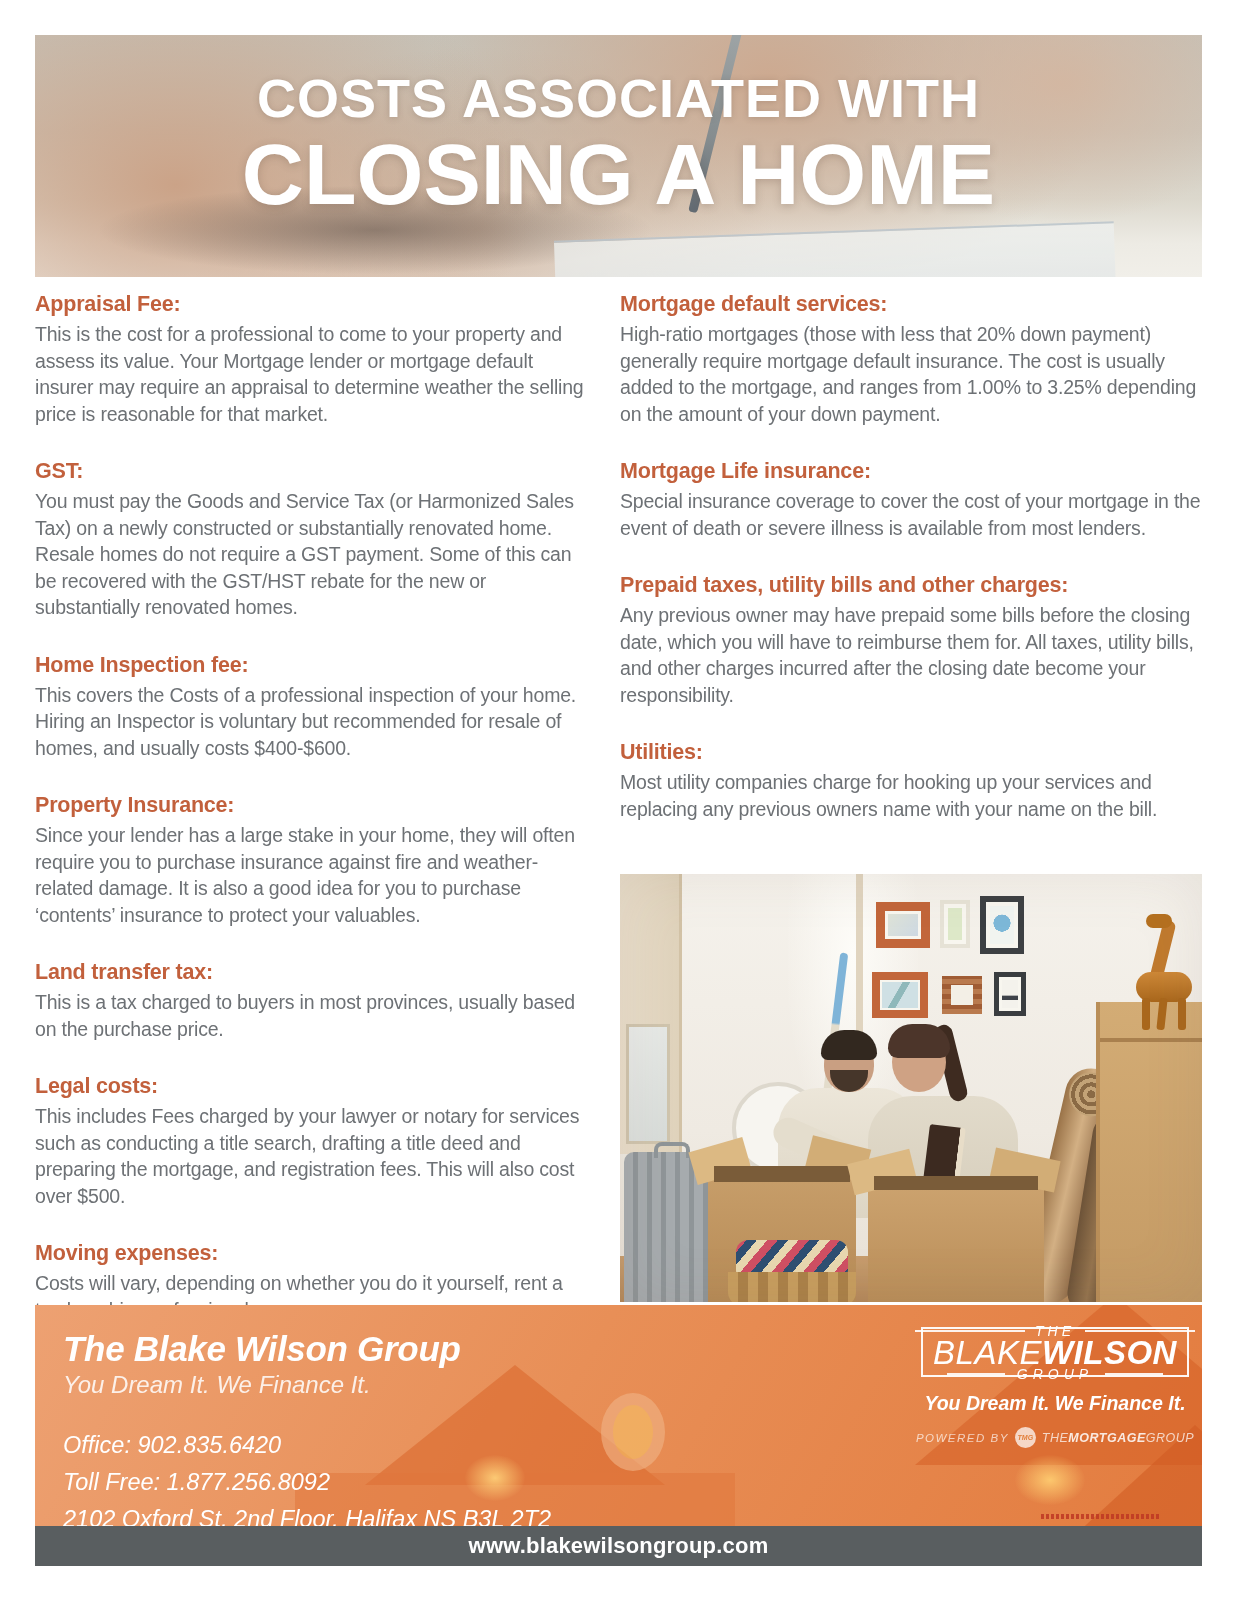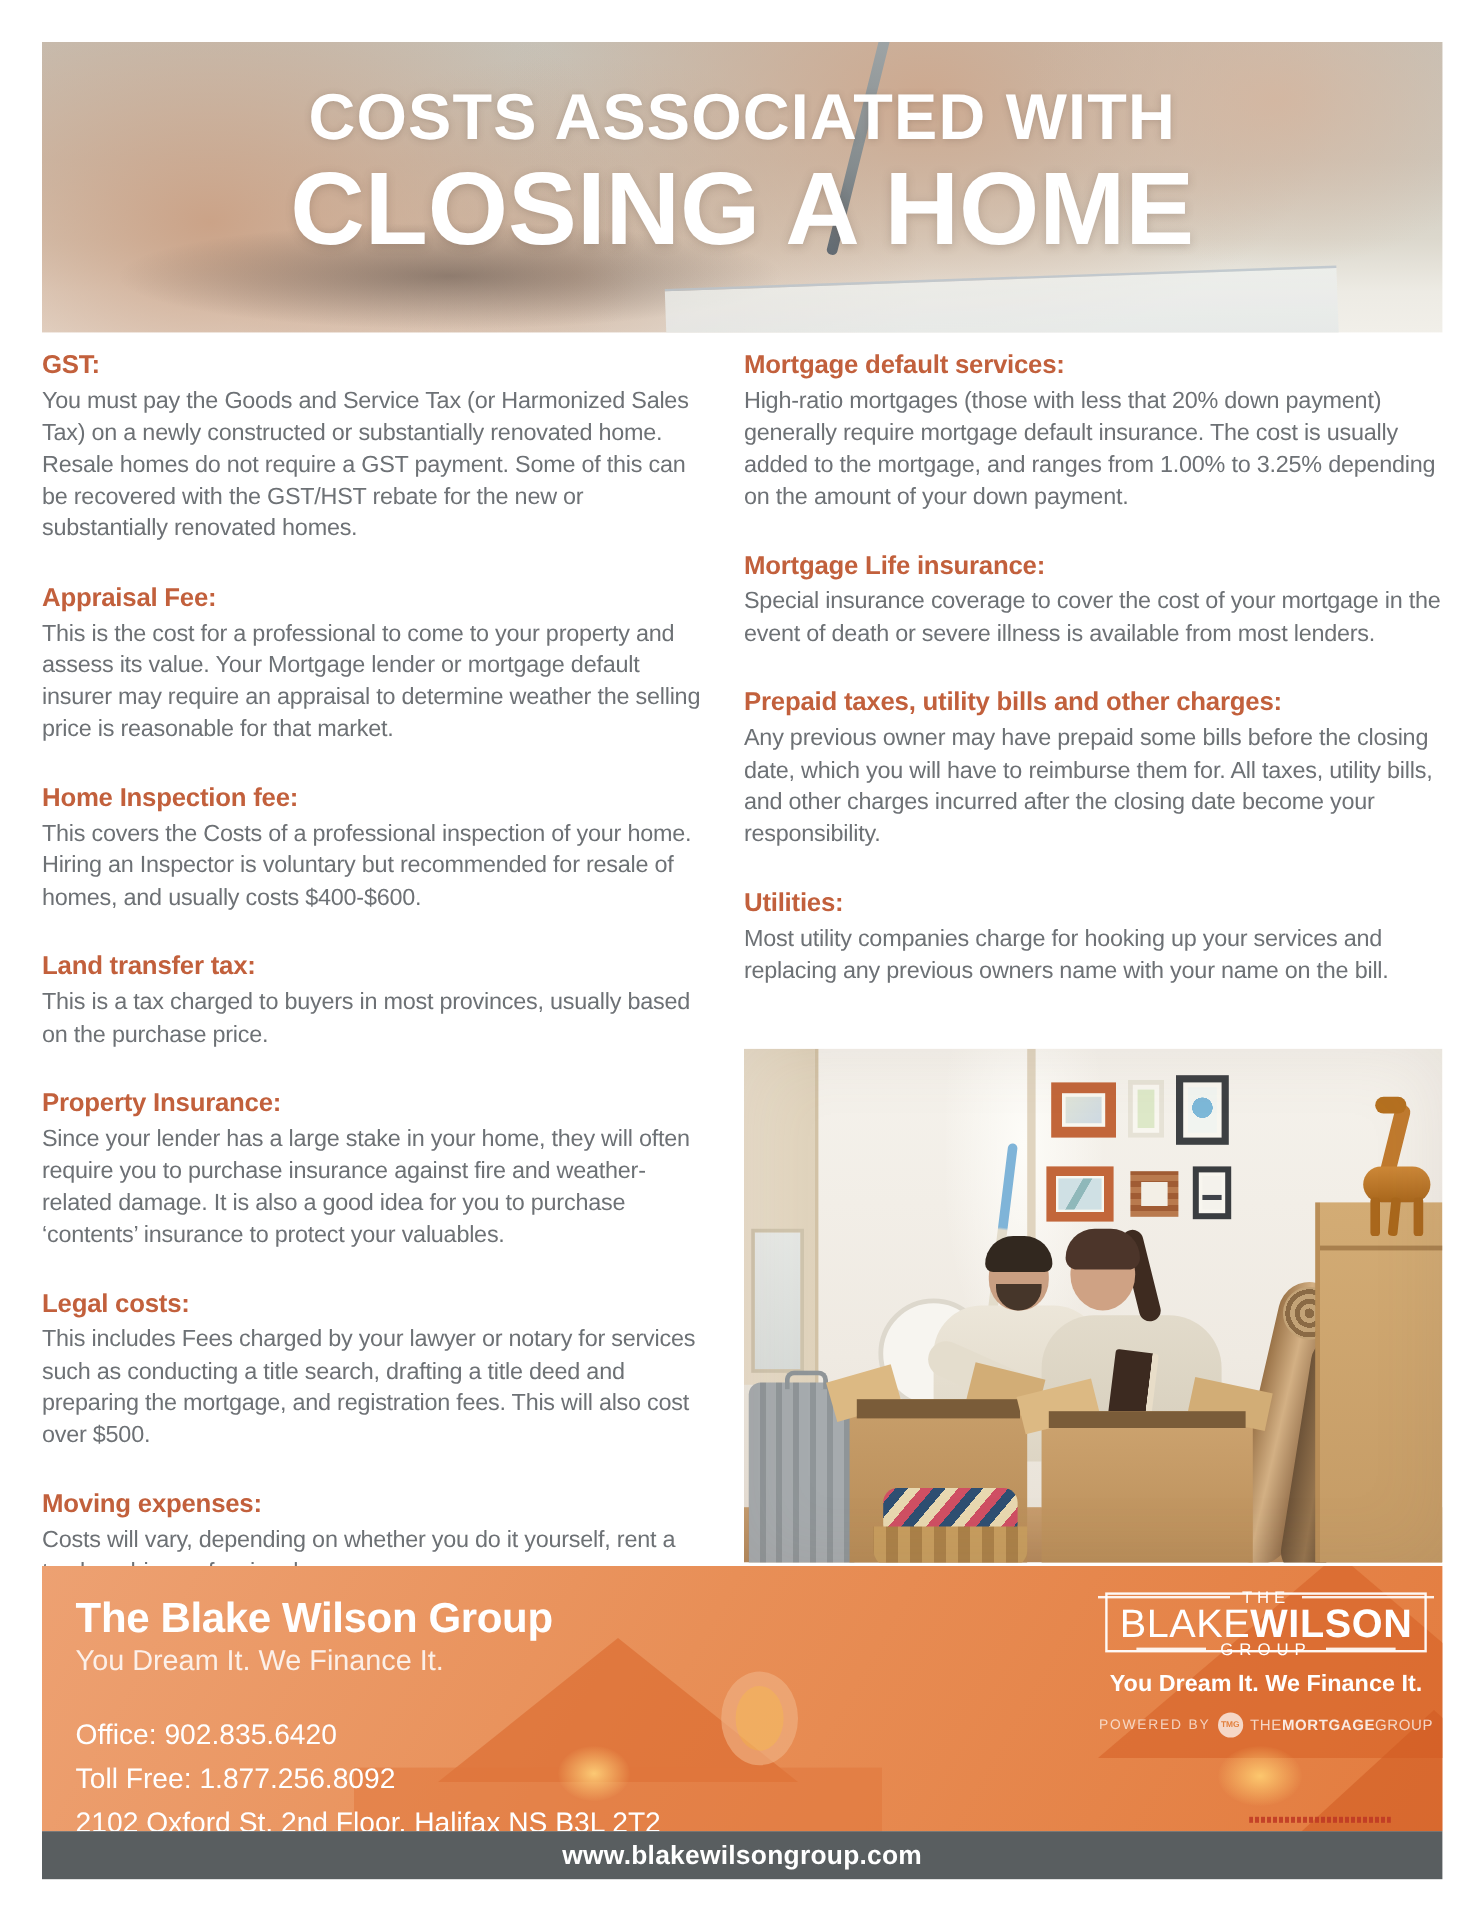--- a/index.html
+++ b/index.html
@@ -135,20 +135,21 @@
   .photo .textile { position:absolute; left:116px; top:366px; width:112px; height:42px; border-radius:12px;
                  background:repeating-linear-gradient(130deg,#cf4f63 0 8px, #2e4f72 8px 16px, #e8d8b0 16px 24px); }
   .photo .basket { position:absolute; left:108px; top:398px; width:128px; height:34px; border-radius:0 0 14px 14px;
                  background:repeating-linear-gradient(90deg,#c79d5e 0 10px, #ab8148 10px 20px); }
   .photo .vignette { position:absolute; inset:0; box-shadow:inset 0 0 60px rgba(120,100,80,.12); }
 
   
   .footer-orange {
     position:absolute; left:35px; top:1305px; width:1167px; height:221px; overflow:hidden; color:#fff;
     background:linear-gradient(120deg, #eda172 0%, #e88f57 45%, #e37c3f 100%);
+    font-style:italic;
   }
   .fh { position:absolute; opacity:.55; }
   .fh-roof1 { left:330px; top:60px; width:0; height:0;
               border-left:150px solid transparent; border-right:150px solid transparent;
               border-bottom:120px solid #d96428; }
   .fh-body1 { left:260px; top:168px; width:440px; height:60px; background:#e0763c; }
   .fh-roof2 { left:880px; top:-10px; width:0; height:0;
               border-left:200px solid transparent; border-right:200px solid transparent;
               border-bottom:170px solid #d55f24; }
   .fh-roof3 { left:1040px; top:120px; width:0; height:0;
@@ -203,42 +204,42 @@
     <div class="paper"></div>
     <div class="hero-text">
       <div class="hero-title-1">COSTS ASSOCIATED WITH</div>
       <div class="hero-title-2">CLOSING A HOME</div>
     </div>
   </div>
 
   <div class="content">
     <div class="col col-left" id="left-col">
   <div class="section">
+    <h3 class="section-heading">Appraisal Fee:</h3>
+    <p class="section-body">This is the cost for a professional to come to your property and assess its value. Your Mortgage lender or mortgage default insurer may require an appraisal to determine weather the selling price is reasonable for that market.</p>
+  </div>
+
+  <div class="section">
     <h3 class="section-heading">GST:</h3>
     <p class="section-body">You must pay the Goods and Service Tax (or Harmonized Sales Tax) on a newly constructed or substantially renovated home. Resale homes do not require a GST payment. Some of this can be recovered with the GST/HST rebate for the new or substantially renovated homes.</p>
   </div>
 
   <div class="section">
-    <h3 class="section-heading">Appraisal Fee:</h3>
-    <p class="section-body">This is the cost for a professional to come to your property and assess its value. Your Mortgage lender or mortgage default insurer may require an appraisal to determine weather the selling price is reasonable for that market.</p>
-  </div>
-
-  <div class="section">
     <h3 class="section-heading">Home Inspection fee:</h3>
     <p class="section-body">This covers the Costs of a professional inspection of your home. Hiring an Inspector is voluntary but recommended for resale of homes, and usually costs $400-$600.</p>
   </div>
 
   <div class="section">
+    <h3 class="section-heading">Property Insurance:</h3>
+    <p class="section-body">Since your lender has a large stake in your home, they will often require you to purchase insurance against fire and weather-related damage. It is also a good idea for you to purchase ‘contents’ insurance to protect your valuables.</p>
+  </div>
+
+  <div class="section">
     <h3 class="section-heading">Land transfer tax:</h3>
     <p class="section-body">This is a tax charged to buyers in most provinces, usually based on the purchase price.</p>
-  </div>
-
-  <div class="section">
-    <h3 class="section-heading">Property Insurance:</h3>
-    <p class="section-body">Since your lender has a large stake in your home, they will often require you to purchase insurance against fire and weather-related damage. It is also a good idea for you to purchase ‘contents’ insurance to protect your valuables.</p>
   </div>
 
   <div class="section">
     <h3 class="section-heading">Legal costs:</h3>
     <p class="section-body">This includes Fees charged by your lawyer or notary for services such as conducting a title search, drafting a title deed and preparing the mortgage, and registration fees. This will also cost over $500.</p>
   </div>
 
   <div class="section">
     <h3 class="section-heading">Moving expenses:</h3>
     <p class="section-body">Costs will vary, depending on whether you do it yourself, rent a truck, or hire professional movers.</p>

